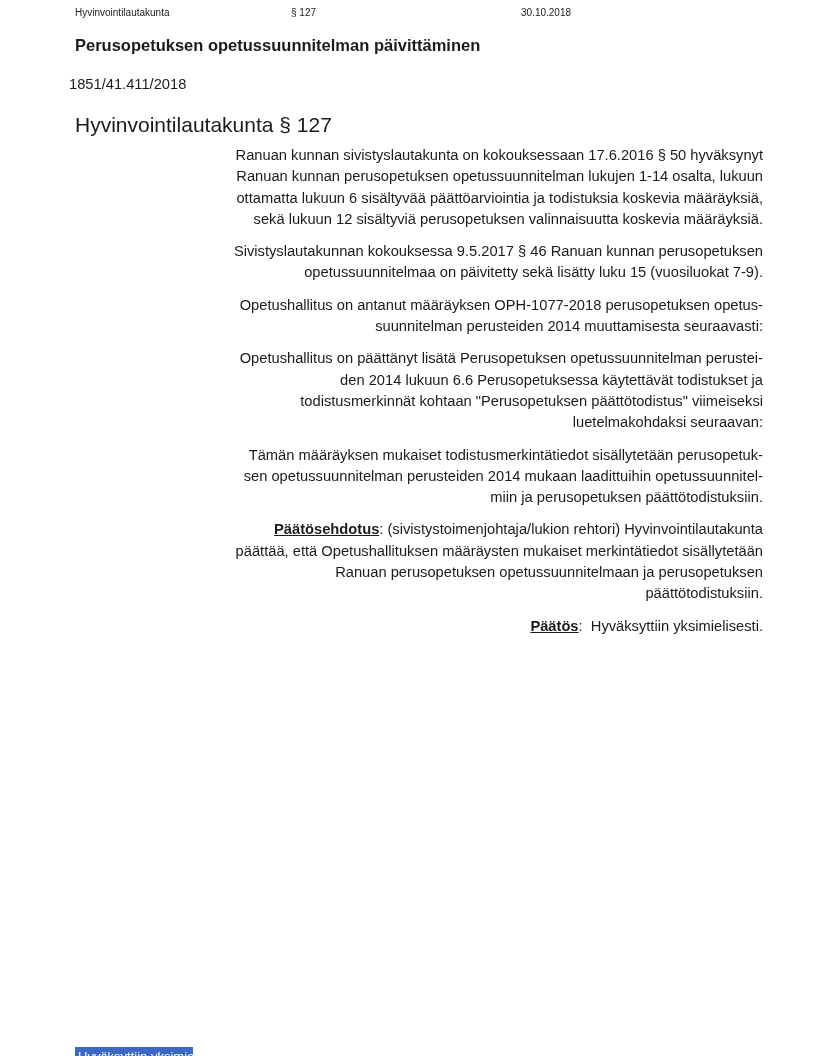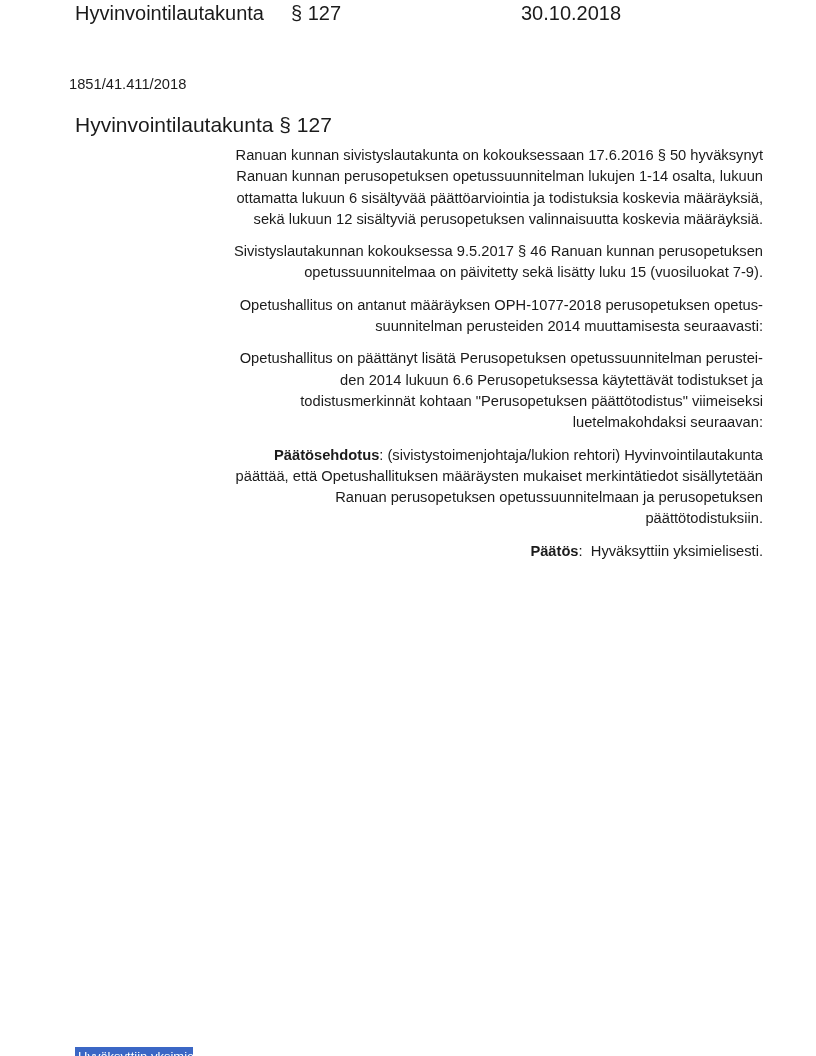--- a/index.html
+++ b/index.html
@@ -13,21 +13,21 @@
     overflow: hidden;
   }
   .page {
     position: absolute;
     inset: 0;
     background: #ffffff;
   }
   .hdr {
     position: absolute;
     top: 4px;
-    font-size: 20px;
+    font-size: 10px;
     line-height: 18px;
     white-space: nowrap;
   }
   .hdr-committee { left: 75px; }
   .hdr-section   { left: 291px; }
   .hdr-date      { left: 521px; }
   .doc-title {
     position: absolute;
     left: 75px;
     top: 35px;
@@ -61,20 +61,21 @@
   .body-block p {
     margin: 0 0 11px 0;
     white-space: pre-line;
     text-align: right;
   }
   .body-block p.contact-block {
     margin-top: 26px;
   }
   .lead-label {
     font-weight: bold;
+    text-decoration: underline;
     white-space: pre-line;
     margin-left: 12px;
   }
   .banner {
     position: absolute;
     left: 75px;
     top: 1047px;
     width: 118px;
     height: 9px;
     background: #3b67c5;
@@ -91,38 +92,42 @@
 </style>
 </head>
 <body>
 
 <div class="page">
 
   <span class="hdr hdr-committee">Hyvinvointilautakunta</span>
   <span class="hdr hdr-section">§ 127</span>
   <span class="hdr hdr-date">30.10.2018</span>
 
+  <div class="doc-title">Perusopetuksen opetussuunnitelman päivittäminen</div>
 
   <div class="rec-no">1851/41.411/2018</div>
 
   <div class="subhead">Hyvinvointilautakunta § 127</div>
 
   <div class="body-block">
     <p>Ranuan kunnan sivistyslautakunta on kokouksessaan 17.6.2016 § 50 hyväksynyt
 Ranuan kunnan perusopetuksen opetussuunnitelman lukujen 1-14 osalta, lukuun
 ottamatta lukuun 6 sisältyvää päättöarviointia ja todistuksia koskevia määräyksiä,
 sekä lukuun 12 sisältyviä perusopetuksen valinnaisuutta koskevia määräyksiä.</p>
     <p>Sivistyslautakunnan kokouksessa 9.5.2017 § 46 Ranuan kunnan perusopetuksen
 opetussuunnitelmaa on päivitetty sekä lisätty luku 15 (vuosiluokat 7-9).</p>
     <p>Opetushallitus on antanut määräyksen OPH-1077-2018 perusopetuksen opetus-
 suunnitelman perusteiden 2014 muuttamisesta seuraavasti:</p>
     <p>Opetushallitus on päättänyt lisätä Perusopetuksen opetussuunnitelman perustei-
 den 2014 lukuun 6.6 Perusopetuksessa käytettävät todistukset ja
 todistusmerkinnät kohtaan "Perusopetuksen päättötodistus" viimeiseksi
 luetelmakohdaksi seuraavan:</p>
+    <p>Tämän määräyksen mukaiset todistusmerkintätiedot sisällytetään perusopetuk-
+sen opetussuunnitelman perusteiden 2014 mukaan laadittuihin opetussuunnitel-
+miin ja perusopetuksen päättötodistuksiin.</p>
     <p><span class="lead-label">Päätösehdotus</span><span>: (sivistystoimenjohtaja/lukion rehtori) Hyvinvointilautakunta
 päättää, että Opetushallituksen määräysten mukaiset merkintätiedot sisällytetään
 Ranuan perusopetuksen opetussuunnitelmaan ja perusopetuksen
 päättötodistuksiin.</span></p>
     <p><span class="lead-label">Päätös</span><span>: &nbsp;Hyväksyttiin yksimielisesti.</span></p>
   </div>
 
   <div class="banner">
     <span>Hyväksyttiin yksimielisesti.</span>
   </div>

